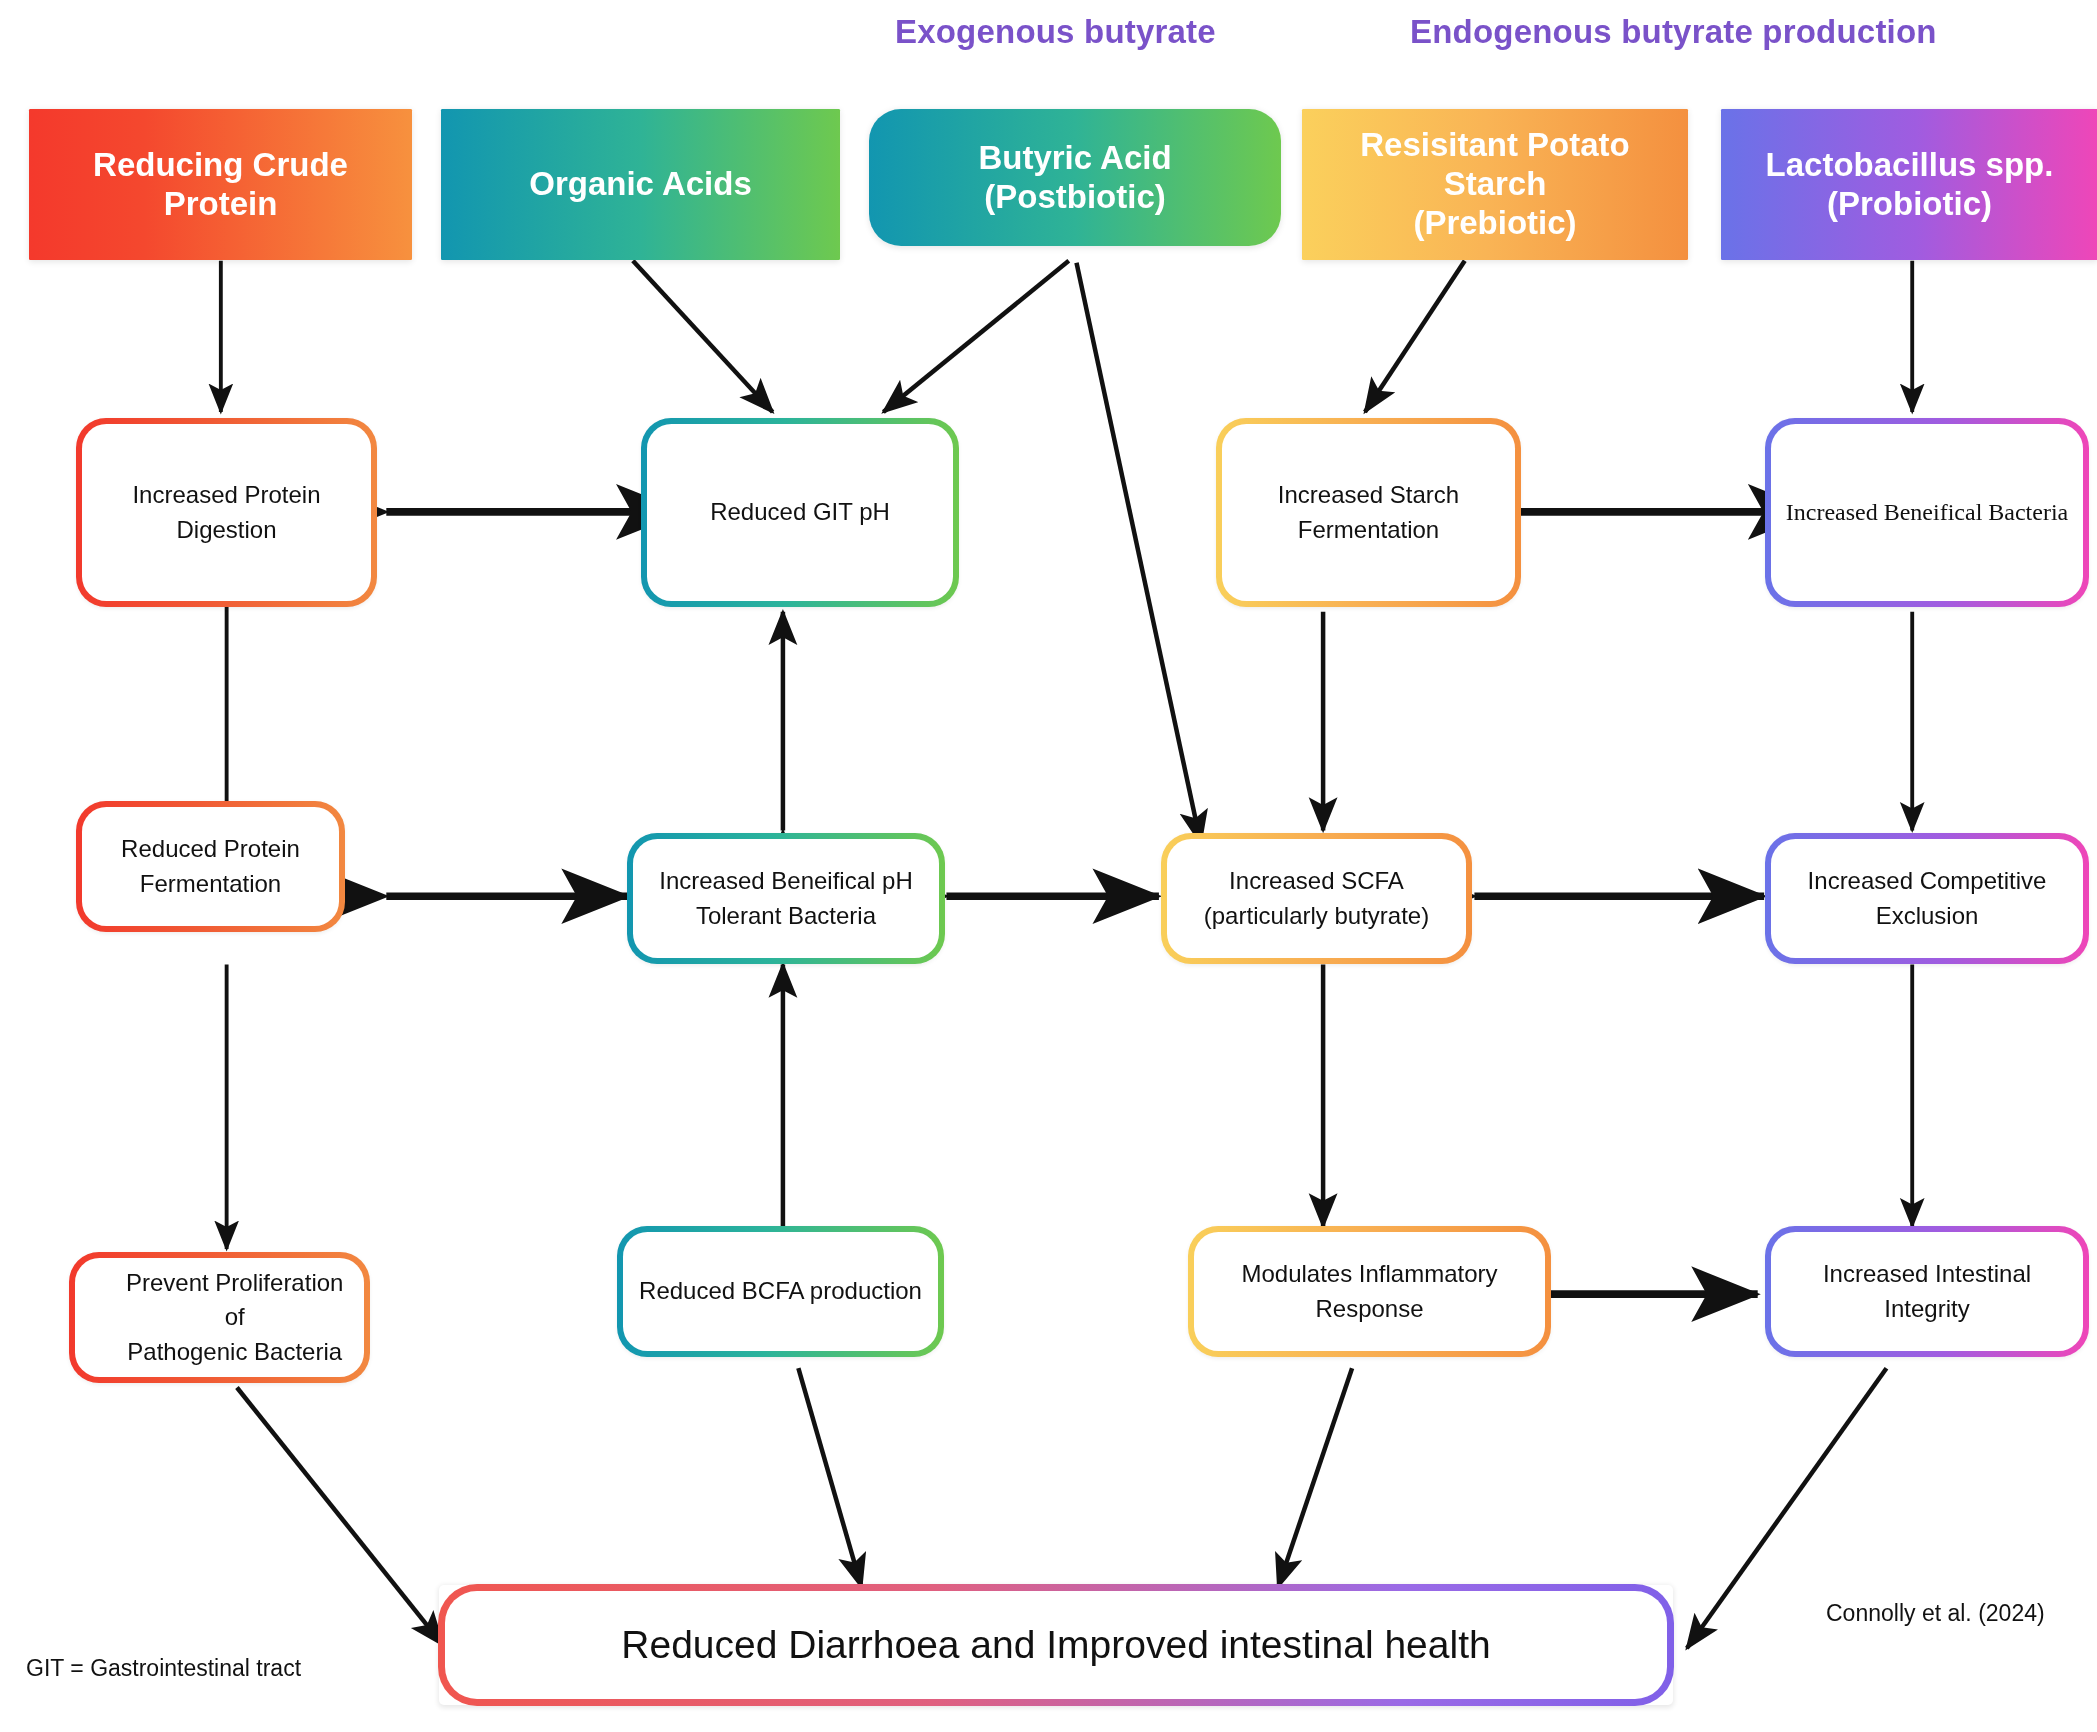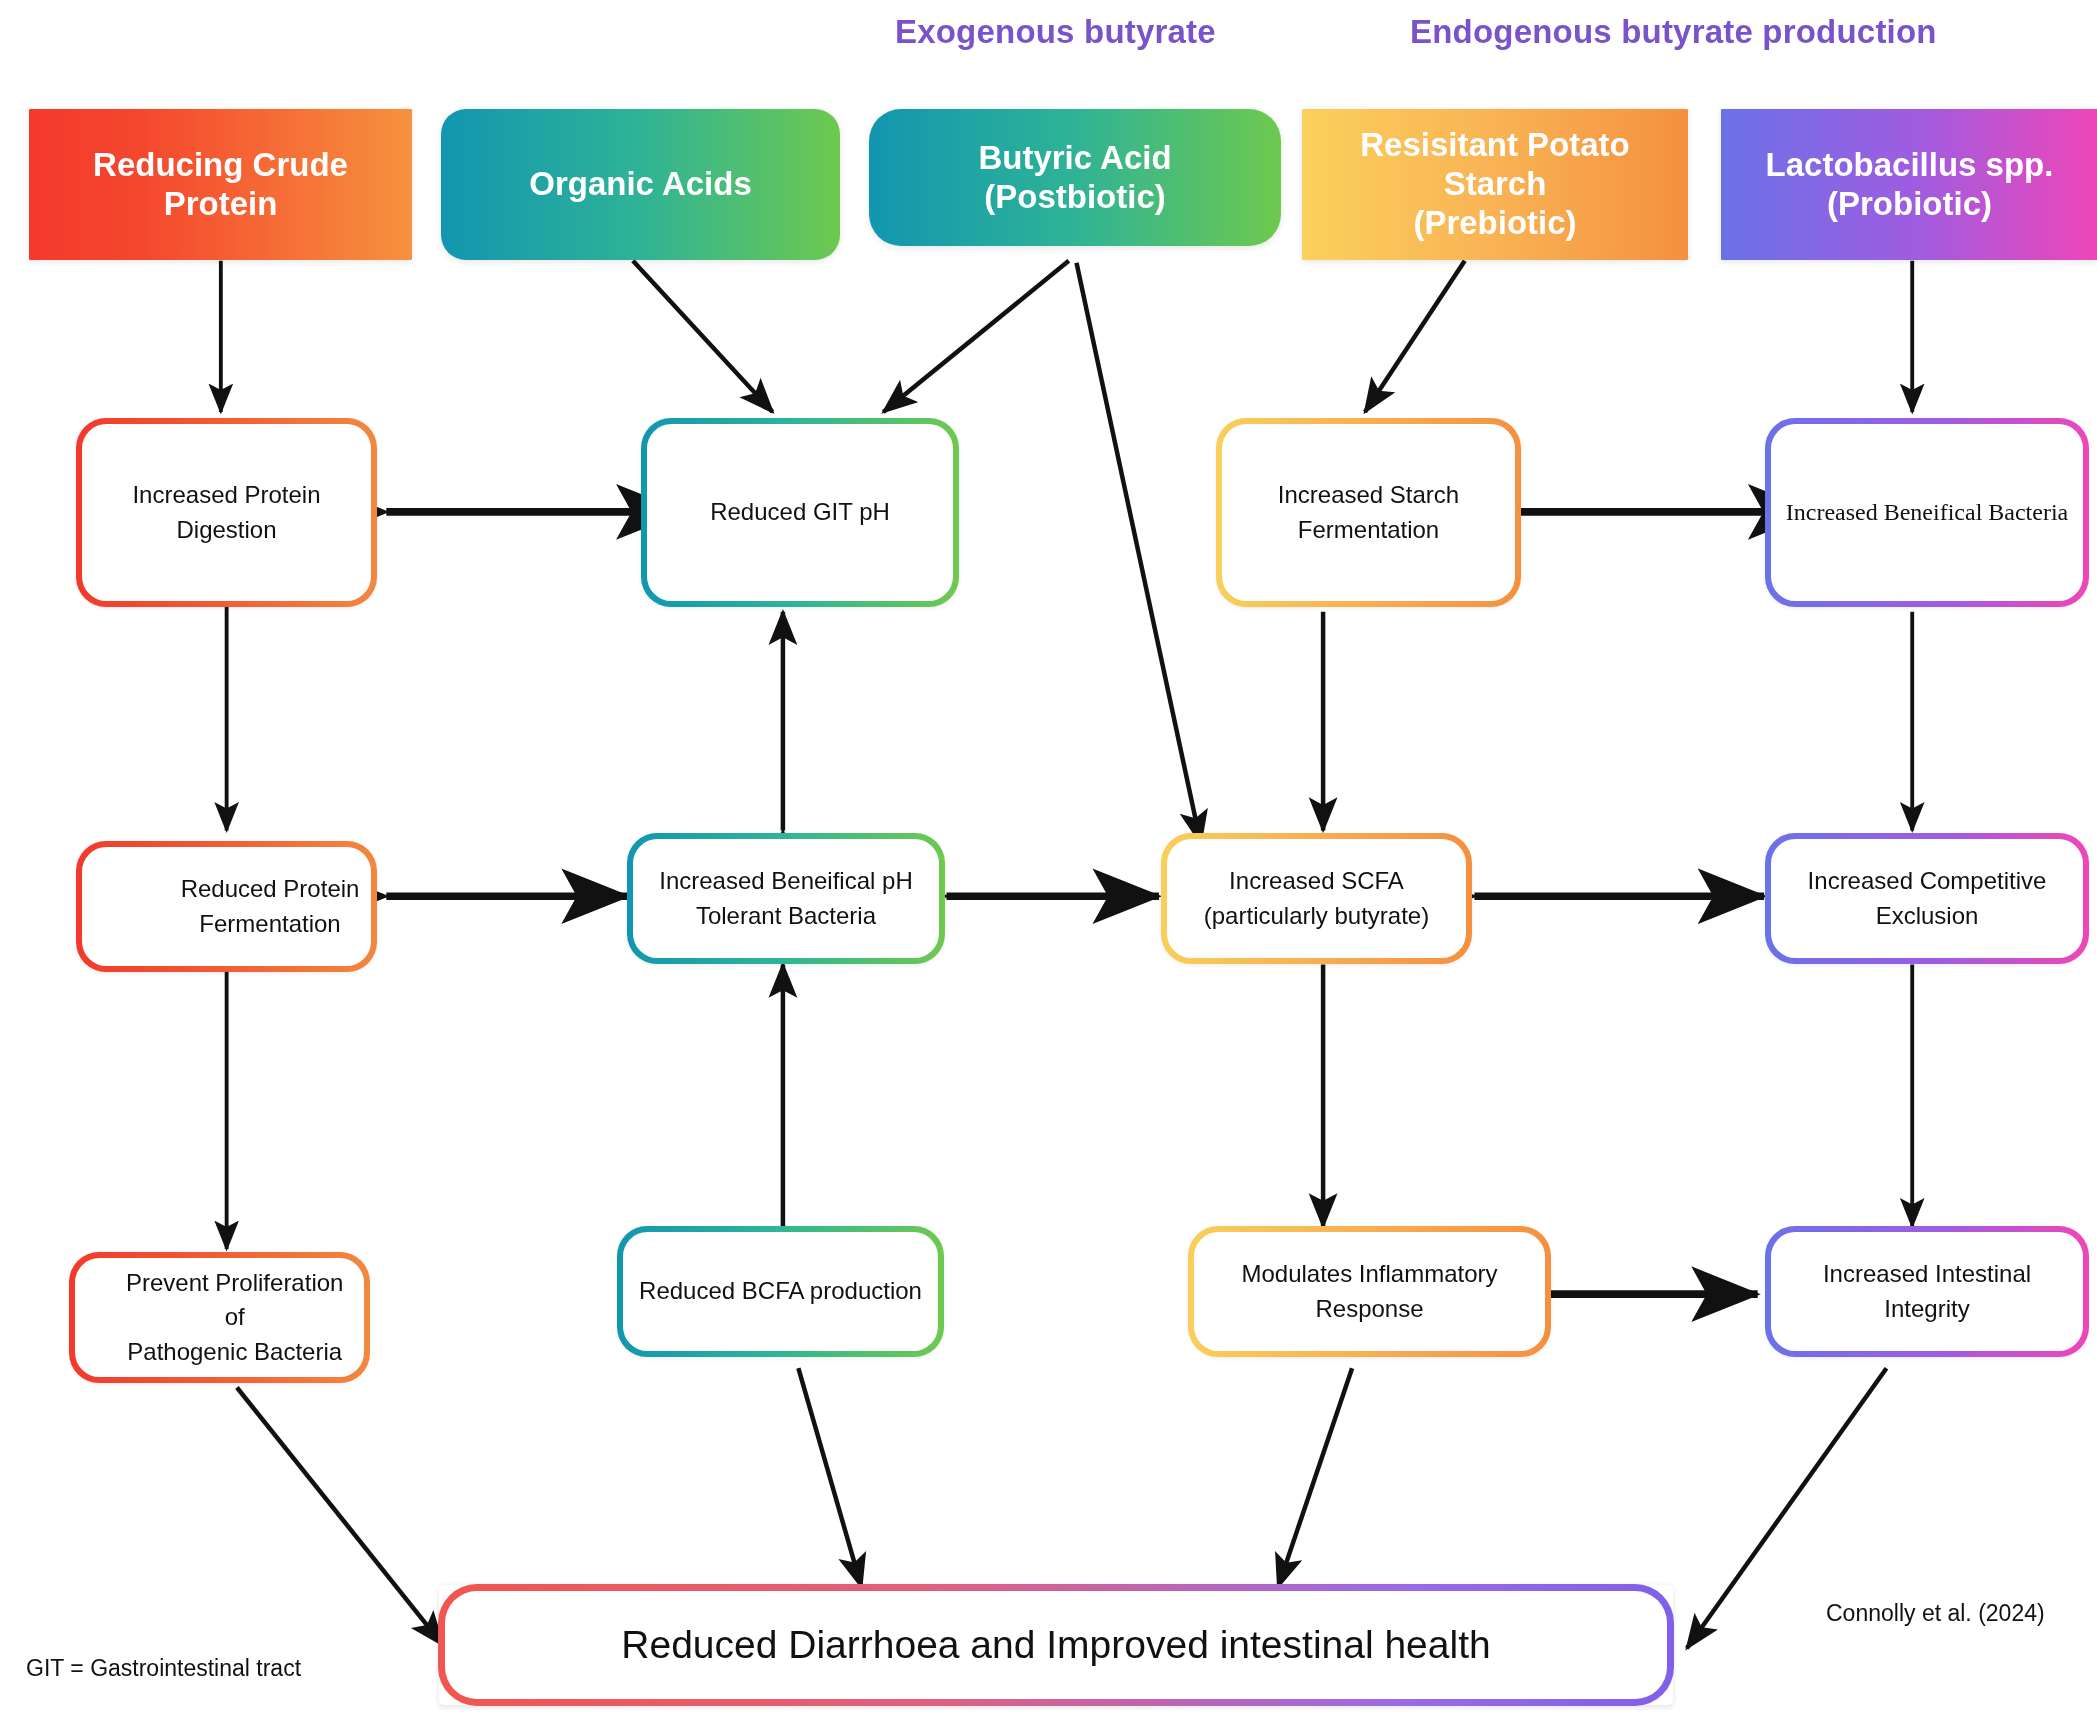--- a/index.html
+++ b/index.html
@@ -134,21 +134,21 @@
   <div class="section-header" style="left:1410px;top:13px;width:535px;">Endogenous butyrate production</div>
 
   <div class="src" style="left:29px;top:109px;width:383px;height:151px;
        background:linear-gradient(90deg,#f4392c 0%,#f4482e 30%,#f7913e 100%);">
     <div>
       <span>Reducing Crude Protein</span>
     </div>
   </div>
 
   <div class="src" style="left:441px;top:109px;width:399px;height:151px;
-       background:linear-gradient(90deg,#1296b0 0%,#2fb396 50%,#6ec94f 100%);border-radius:25px;">
+       background:linear-gradient(90deg,#1296b0 0%,#2fb396 50%,#6ec94f 100%);">
     <div>
       <span>Organic Acids</span>
     </div>
   </div>
 
   <div class="src" style="left:869px;top:109px;width:412px;height:137px;
        background:linear-gradient(90deg,#1296b0 0%,#2fb396 50%,#6ec94f 100%);border-radius:32px;">
     <div>
       <span>Butyric Acid</span>
       <span>(Postbiotic)</span>
@@ -183,21 +183,21 @@
     <div class="inner">
       <span>Increased Starch</span><br>
       <span>Fermentation</span>
     </div>
   </div>
 
   <div class="node gb g-violet" style="left:1766px;top:419px;width:322px;height:187px;font-family:Liberation Serif, serif;">
     <div class="inner"><span>Increased Beneifical Bacteria</span></div>
   </div>
 
-  <div class="node gb g-red" style="left:77px;top:842px;width:299px;height:129px;justify-content:flex-end;">
+  <div class="node gb g-red" style="left:77px;top:802px;width:267px;height:129px;">
     <div class="inner">
       <span>Reduced Protein</span><br>
       <span>Fermentation</span>
     </div>
   </div>
 
   <div class="node gb g-teal" style="left:628px;top:834px;width:316px;height:129px;">
     <div class="inner">
       <span>Increased Beneifical pH</span><br>
       <span>Tolerant Bacteria</span>

